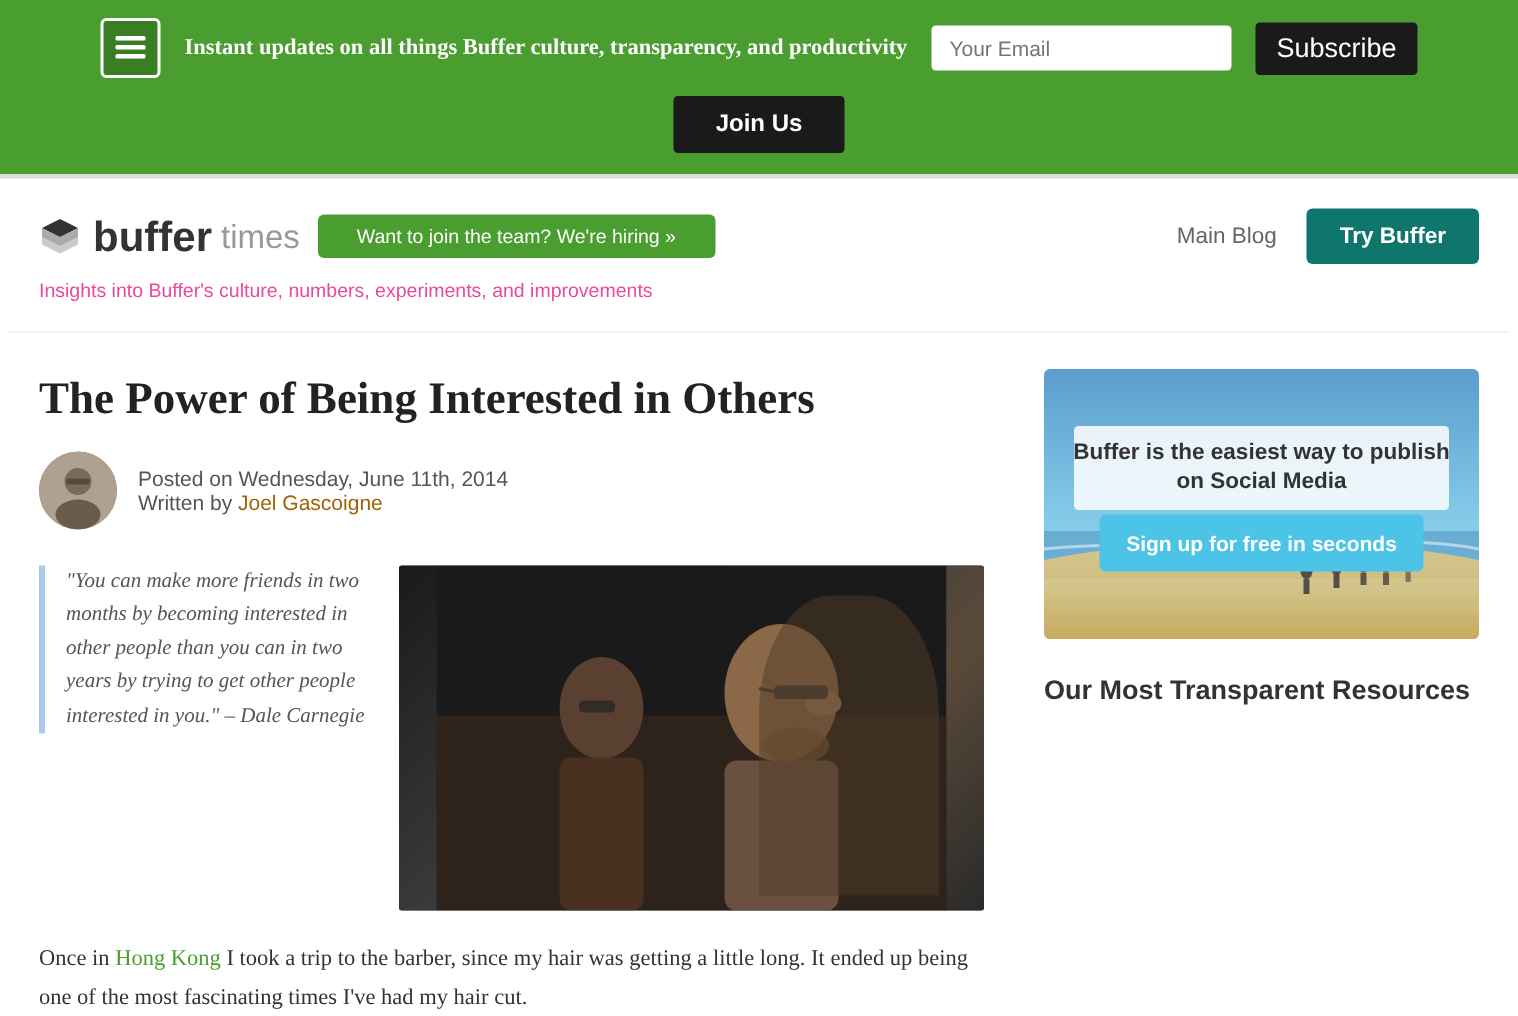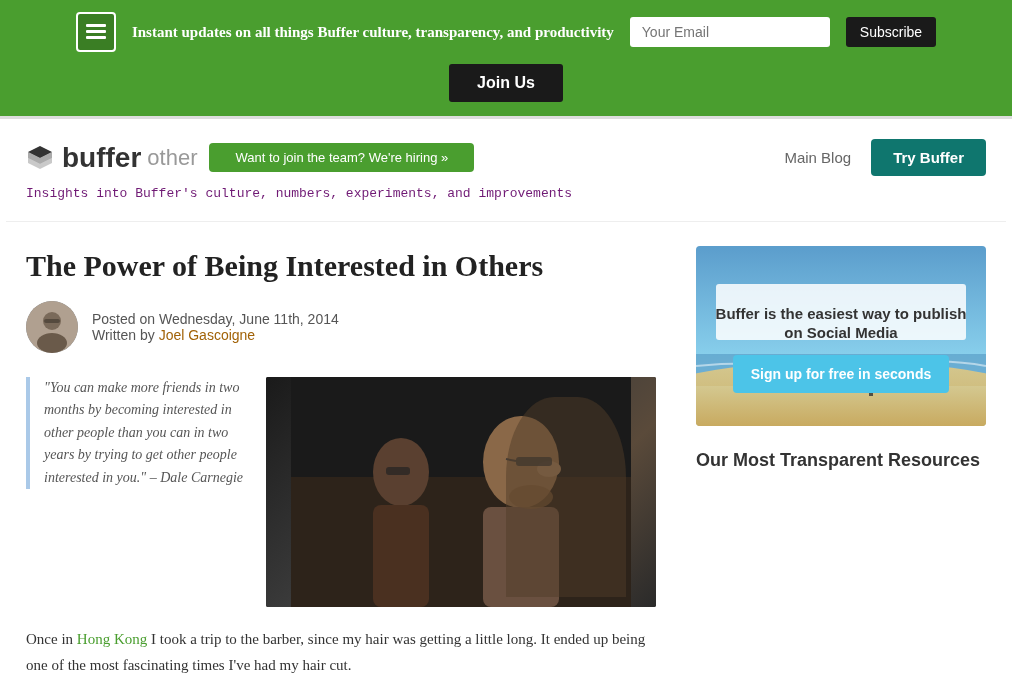--- a/index.html
+++ b/index.html
@@ -43,21 +43,21 @@
       border-radius: 3px;
       font-size: 14px;
       width: 200px;
       font-family: Arial, sans-serif;
     }
     #top-banner .banner-button {
       background: #1a1a1a;
       color: #fff;
       border: none;
       padding: 7px 14px;
-      font-size: 14px;
+      font-size: 18px;
       cursor: pointer;
       border-radius: 3px;
       font-family: Arial, sans-serif;
     }
     #join-us-row {
       background-color: #4a9e2f;
       padding: 0 20px 14px;
       display: flex;
       justify-content: center;
     }
@@ -148,22 +148,22 @@
       cursor: pointer;
       border-radius: 4px;
       font-family: Arial, sans-serif;
       font-weight: bold;
     }
 
     #tagline {
       max-width: 1000px;
       margin: 0 auto;
       padding: 0 20px 20px;
-      color: #701a75;
-      font-family: Liberation Mono, monospace;
+      color: #ec4899;
+      font-family: Liberation Sans, sans-serif;
       font-size: 13px;
     }
 
     .header-separator {
       border: none;
       border-top: 1px solid #eee;
       max-width: 1000px;
       margin: 0 auto;
     }
 
@@ -365,21 +365,21 @@
 <div id="main-header">
   <div class="logo-area">
     <div class="logo-icon">
       <svg viewBox="0 0 28 28">
         <polygon points="14,2 26,8 14,14 2,8" fill="#333"></polygon>
         <polygon points="2,14 14,20 26,14 26,8 14,14 2,8" fill="#555" opacity="0.5"></polygon>
         <polygon points="2,19 14,25 26,19 26,14 14,20 2,14" fill="#777" opacity="0.4"></polygon>
       </svg>
     </div>
     <span class="logo-text">buffer</span>
-    <span class="logo-open">other</span>
+    <span class="logo-open">times</span>
     <button class="hiring-btn">Want to join the team? We're hiring »</button>
   </div>
   <div class="nav-area">
     <a class="nav-link" href="#">Main Blog</a>
     <button class="try-buffer-btn">Try Buffer</button>
   </div>
 </div>
 <div id="tagline">Insights into Buffer's culture, numbers, experiments, and improvements</div>
 <hr class="header-separator">
 
@@ -480,21 +480,21 @@
 
           <ellipse cx="228" cy="132" rx="3" ry="4" fill="#333" opacity="0.7"></ellipse>
           <rect x="226" y="136" width="4" height="8" fill="#333" opacity="0.7"></rect>
 
           <ellipse cx="243" cy="131" rx="2.5" ry="3.5" fill="#444" opacity="0.6"></ellipse>
           <rect x="241" y="135" width="3.5" height="7" fill="#444" opacity="0.6"></rect>
 
           <rect x="20" y="38" width="250" height="56" fill="white" opacity="0.85" rx="3"></rect>
         </svg>
         
-        <div style="position:absolute;top:12px;left:0;width:100%;height:180px;display:flex;align-items:center;justify-content:center;">
+        <div style="position:absolute;top:0;left:0;width:100%;height:180px;display:flex;align-items:center;justify-content:center;">
           <div class="sidebar-ad-text" style="padding:0;">
             <div class="ad-headline" style="font-size:15px;line-height:1.3;padding:0 16px;margin-bottom:12px;">Buffer is the easiest way to publish on Social Media</div>
             <button class="ad-cta" style="width:auto;padding:11px 18px;font-size:14px;">Sign up for free in seconds</button>
           </div>
         </div>
       </div>
     </div>
 
     <div class="sidebar-resources-title">Our Most Transparent Resources</div>
   </div>

